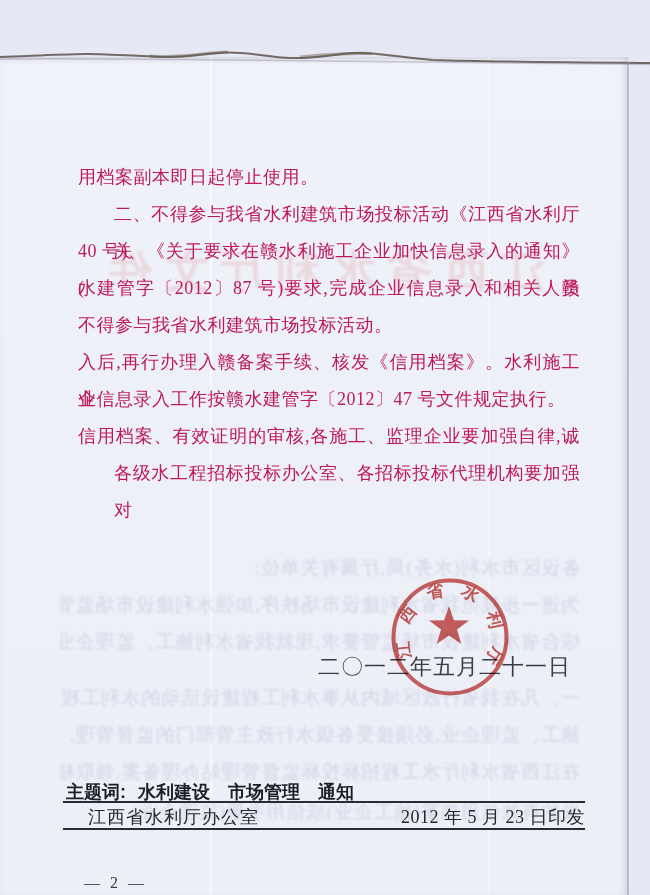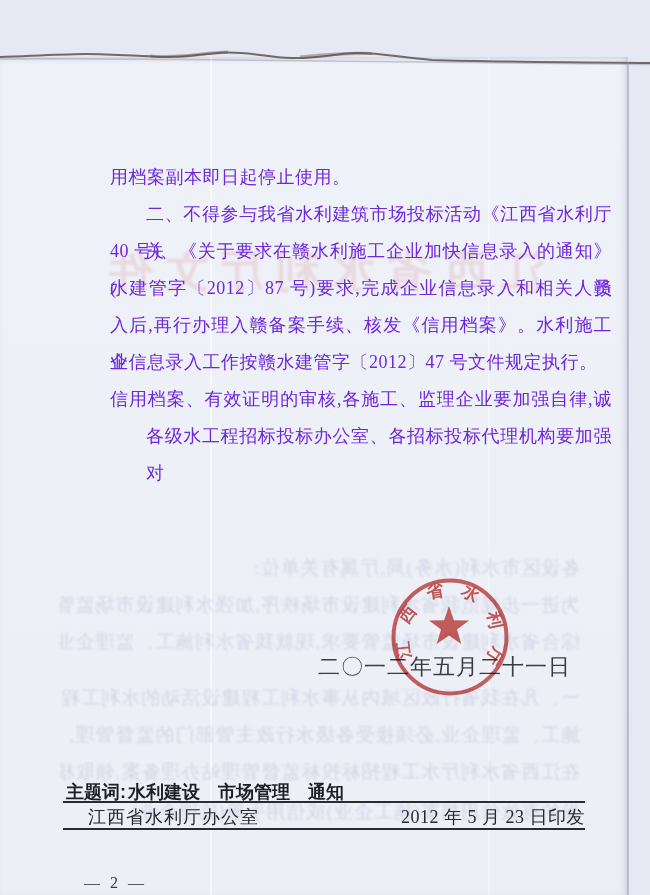--- a/index.html
+++ b/index.html
@@ -26,42 +26,42 @@
     filter:blur(0.8px);white-space:nowrap;overflow:hidden;
   }
   .bleed-red{
     position:absolute;left:65px;top:246px;width:510px;text-align:center;
     font-size:44px;font-weight:bold;letter-spacing:12px;line-height:52px;
     color:rgba(208,76,72,.14);transform:scaleX(-1);filter:blur(1.3px);
     white-space:nowrap;
   }
 
   
-  .body-text{position:absolute;left:78px;top:159px;width:502px;color:#6d28d9;margin-left:32px;}
+  .body-text{position:absolute;left:78px;top:159px;width:502px;color:#be185d;}
   .line{
     height:37px;line-height:37px;font-size:18px;letter-spacing:.5px;
     white-space:nowrap;
   }
   .line.just{white-space:normal;text-align:justify;text-align-last:justify;text-justify:inter-character;}
   .line.indent{padding-left:36px;width:466px;}
 
   .sign-date{
     position:absolute;left:318px;top:648px;height:37px;line-height:37px;
     font-size:22px;letter-spacing:1px;color:#3a3b45;white-space:nowrap;
   }
   .seal{position:absolute;left:390px;top:576px;mix-blend-mode:multiply;opacity:.93;}
   .seal text{font-family:"Liberation Serif","DejaVu Serif",serif;font-weight:bold;}
 
   
   .subject-row{
     position:absolute;left:66px;top:781px;width:520px;height:22px;line-height:22px;
     font-family:"Liberation Sans","DejaVu Sans",sans-serif;
     font-weight:bold;font-size:18px;color:#1e1e26;white-space:nowrap;
   }
-  .subject-terms{margin-left:2px;}
+  .subject-terms{margin-left:12px;}
   .rule{position:absolute;left:63px;width:522px;height:2px;background:#2a2a31;}
   .rule-1{top:801px;}
   .rule-2{top:828px;height:1.6px;}
   .issuer-row{
     position:absolute;left:63px;top:806px;width:522px;height:22px;line-height:22px;
     font-size:18px;color:#26262d;display:flex;justify-content:space-between;
   }
   .issuer-name{padding-left:25px;letter-spacing:1px;}
   .print-info{letter-spacing:.5px;}
   .page-number{
@@ -83,20 +83,21 @@
 <div class="bleed-line" style="top:686px;">一、凡在我省行政区域内从事水利工程建设活动的水利工程</div>
 <div class="bleed-line" style="top:723px;">施工、监理企业,必须接受各级水行政主管部门的监督管理,</div>
 <div class="bleed-line" style="top:760px;">在江西省水利厅水工程招标投标监督管理站办理备案,领取核</div>
 <div class="bleed-line" style="top:800px;">发的有效信用档案(施工企业)或信用手册(监理企业)</div>
 
 <div class="body-text">
   <div class="line">用档案副本即日起停止使用。</div>
   <div class="line just indent">二、不得参与我省水利建筑市场投标活动《江西省水利厅关</div>
   <div class="line just">40 号)、《关于要求在赣水利施工企业加快信息录入的通知》(赣</div>
   <div class="line just">水建管字〔2012〕87 号)要求,完成企业信息录入和相关人员</div>
+  <div class="line">不得参与我省水利建筑市场投标活动。</div>
   <div class="line just">入后,再行办理入赣备案手续、核发《信用档案》。水利施工企</div>
   <div class="line">业信息录入工作按赣水建管字〔2012〕47 号文件规定执行。</div>
   <div class="line just">信用档案、有效证明的审核,各施工、监理企业要加强自律,诚</div>
   <div class="line just indent">各级水工程招标投标办公室、各招标投标代理机构要加强对</div>
 </div>
 
 <div class="sign-date">二〇一二年五月二十一日</div>
 
 <svg class="seal" width="120" height="124" viewBox="0 0 120 124">
   <circle cx="60" cy="61" r="56.5" fill="none" stroke="#c5413e" stroke-width="4" opacity=".88"></circle>

